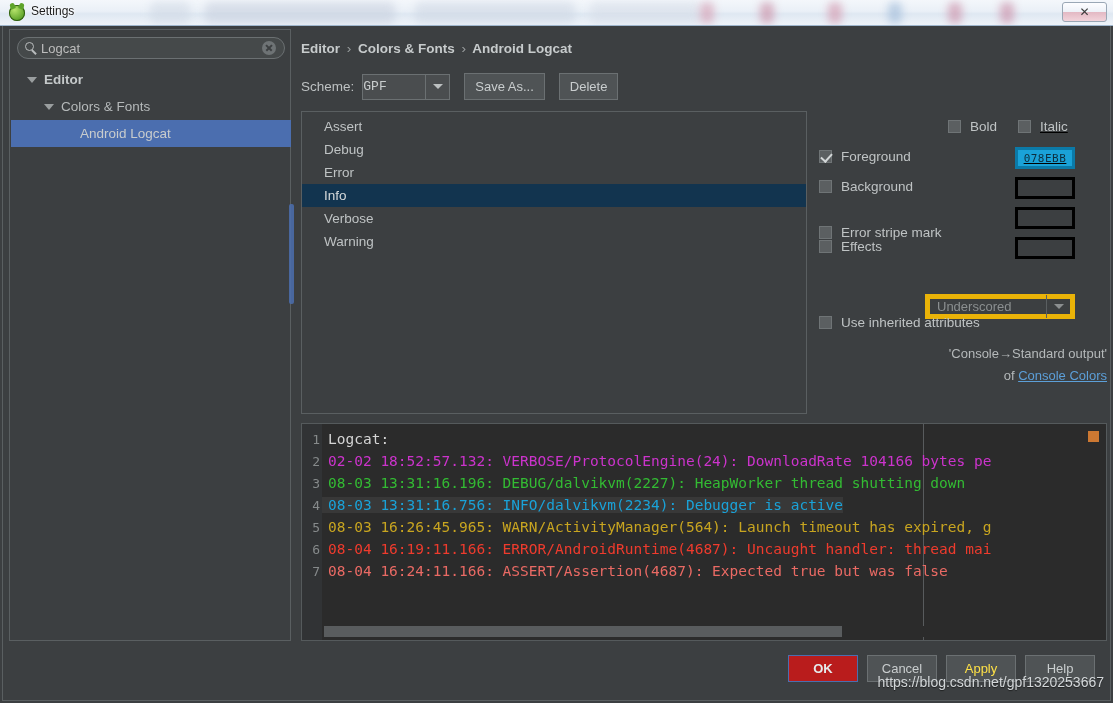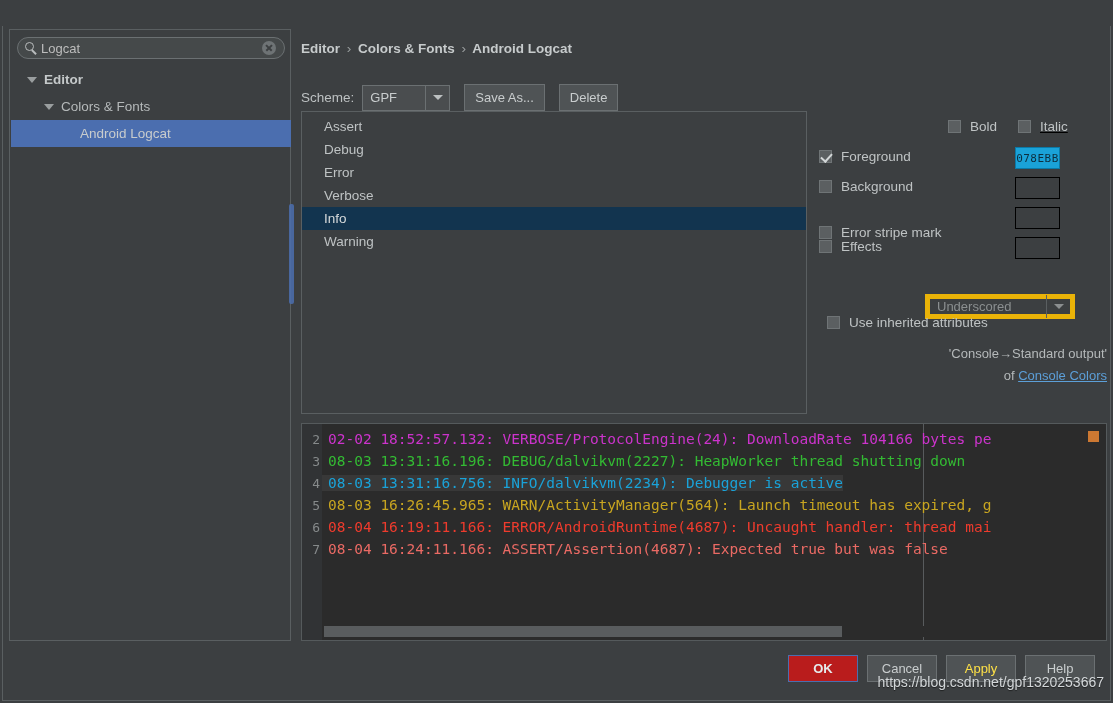--- a/index.html
+++ b/index.html
@@ -129,27 +129,27 @@
   
   #right-pane { position: absolute; left: 296px; top: 3px; width: 808px; height: 612px; }
 
   #breadcrumb {
     position: absolute; left: 2px; top: 12px;
     font-size: 13.5px; font-weight: bold; color: #c7cbcc;
     font-family: "Liberation Sans", sans-serif;
   }
   #breadcrumb .sep { color: #9a9e9f; font-weight: normal; padding: 0 3px; }
 
-  #scheme-row { position: absolute; left: 2px; top: 44px; display: flex; align-items: center; margin-top: 11px; }
+  #scheme-row { position: absolute; left: 2px; top: 44px; display: flex; align-items: center; }
   #scheme-label { font-size: 13.5px; color: #bdc1c2; margin-right: 8px; font-family:"Liberation Sans",sans-serif;}
   #scheme-combo {
     width: 88px; height: 26px; background: #4a4d4f;
     border: 1px solid #6b7072; display: flex; align-items: center;
   }
-  #scheme-combo .val { flex:1 1 auto; padding-left: 7px; font-size: 13px; color: #c9cdce; font-family:Liberation Sans, sans-serif;}
+  #scheme-combo .val { flex:1 1 auto; font-size: 13px; color: #c9cdce; font-family:Liberation Mono, monospace;}
   #scheme-combo .arrowbox {
     width: 24px; height: 24px; border-left: 1px solid #6b7072;
     display:flex; align-items:center; justify-content:center;
   }
   .caret { width:0;height:0; border-left:5px solid transparent; border-right:5px solid transparent; border-top:5px solid #bcc0c1;}
   .btn {
     height: 27px; background: #4f5355; border: 1px solid #6b7072;
     color: #c9cdce; font-size: 13px; font-family:"Liberation Sans",sans-serif;
     display: flex; align-items:center; justify-content:center; padding: 0 10px;
     margin-left: 14px;
@@ -174,23 +174,23 @@
   .cbox {
     width: 13px; height: 13px; background: #5b5f61;
     border: 1px solid #6f7476; margin-right: 9px; position: relative; flex:0 0 auto;
   }
   .cbox.checked::after {
     content:""; position:absolute; left:3px; top:0px; width:5px; height:9px;
     border: solid #d2d6d7; border-width: 0 2px 2px 0; transform: rotate(42deg);
   }
   .cblabel { font-size: 13.5px; color: #bfc3c4; font-family:"Liberation Sans",sans-serif; white-space:nowrap;}
   .swatch {
-    position:absolute; width: 45px; height: 22px;
-    border: 1px solid #000000; background: #3c3f41;
-    display:flex; align-items:center; justify-content:center;
+    position:absolute; width: 60px; height: 22px;
+    border: 3px solid #000000; background: #3c3f41;
+    display:flex; align-items:center; justify-content:center;text-decoration:underline;
   }
   .swatch.filled { background: #1aa2d8; border-color:#0b7aa8; }
   .swatch .hex { font-size: 11px; color:#0d2e3e; font-family:"DejaVu Sans Mono", monospace; letter-spacing:.5px;}
   #effects-combo {
     position:absolute; left: 110px; top: 183px; width: 150px; height: 25px;
     background:#3c3f41; border:5px solid #eab308; display:flex; align-items:center;
   }
   #effects-combo .val { flex:1 1 auto; padding-left:7px; font-size:13px; color:#8b8f90; font-family:"Liberation Sans",sans-serif;}
   #effects-combo .arrowbox { width:24px;height:23px;border-left:1px solid #5a5f61; display:flex;align-items:center;justify-content:center;}
   #inherit-note {
@@ -249,20 +249,38 @@
     font-size: 14px; color: #dfe3e5; opacity: .92;
     font-family: "Liberation Sans", sans-serif;
     text-shadow: 0 1px 1px rgba(0,0,0,.55);
   }
 </style>
 </head>
 <body>
 
 <div id="window">
 
+  <div id="titlebar">
+    <div class="smudge" style="left:150px;width:40px;background:#cfd8e4;"></div>
+    <div class="smudge" style="left:205px;width:190px;background:#c6cedd;"></div>
+    <div class="smudge" style="left:415px;width:160px;background:#cdd6e3;"></div>
+    <div class="smudge" style="left:590px;width:110px;background:#d5dce7;"></div>
+    <div class="smudge" style="left:700px;width:14px;background:#d8a8bb;opacity:.75;"></div>
+    <div class="smudge" style="left:760px;width:14px;background:#cf9bb0;opacity:.75;"></div>
+    <div class="smudge" style="left:828px;width:14px;background:#d6a2b6;opacity:.75;"></div>
+    <div class="smudge" style="left:888px;width:14px;background:#a9c2dd;opacity:.75;"></div>
+    <div class="smudge" style="left:948px;width:14px;background:#d09cb2;opacity:.75;"></div>
+    <div class="smudge" style="left:1000px;width:14px;background:#cf9ab1;opacity:.75;"></div>
+
+    <div id="title-icon"></div>
+    <div id="title-text">Settings</div>
+    <div id="close-btn">
+      <span>✕</span>
+    </div>
+  </div>
 
   <div id="dialog">
 
     <div id="left-pane">
 
       <div id="search-box">
         <div id="search-icon">
           <div class="ring"></div>
             <div class="handle"></div>
         </div>
@@ -308,22 +326,22 @@
             </span>
         </div>
         <div class="btn">Save As...</div>
         <div class="btn">Delete</div>
       </div>
 
       <div id="attr-list">
         <div class="attr-item">Assert</div>
         <div class="attr-item">Debug</div>
         <div class="attr-item">Error</div>
+        <div class="attr-item selected">Info</div>
         <div class="attr-item">Verbose</div>
-        <div class="attr-item selected">Info</div>
         <div class="attr-item">Warning</div>
       </div>
 
       <div id="settings">
 
         <div class="cbrow" style="left:133px; top:8px;">
           <span class="cbox"></span>
           <span class="cblabel">Bold</span>
         </div>
         <div class="cbrow" style="left:203px; top:8px;text-decoration:underline;">
@@ -363,37 +381,40 @@
           <span class="hex"></span>
         </div>
 
         <div id="effects-combo">
           <span class="val">Underscored</span>
           <span class="arrowbox">
               <i class="caret" style="border-top-color:#8b8f90;"></i>
             </span>
         </div>
 
-        <div class="cbrow" style="left:12px; top:204px;">
+        <div class="cbrow" style="left:4px; top:204px;">
           <span class="cbox"></span>
           <span class="cblabel">Use inherited attributes</span>
         </div>
 
         <div id="inherit-note">
           <div>'Console→Standard output'</div>
           <div>
             <span>of </span><a href="#">Console Colors</a>
           </div>
         </div>
       </div>
 
       <div id="preview">
         <div id="gutter"></div>
         <div id="margin-guide"></div>
         <div id="code">
+          <div class="cline">
+            <span class="lno">1</span><span class="ctext" style="color:#d4d4d4">Logcat:</span>
+          </div>
           <div class="cline">
             <span class="lno">2</span><span class="ctext" style="color:#cc33cc">02-02 18:52:57.132: VERBOSE/ProtocolEngine(24): DownloadRate 104166 bytes pe</span>
           </div>
           <div class="cline">
             <span class="lno">3</span><span class="ctext" style="color:#33bb33">08-03 13:31:16.196: DEBUG/dalvikvm(2227): HeapWorker thread shutting down</span>
           </div>
           <div class="cline hl">
             <span class="lno">4</span><span class="ctext" style="color:#1aa2d8">08-03 13:31:16.756: INFO/dalvikvm(2234): Debugger is active</span>
           </div>
           <div class="cline">

